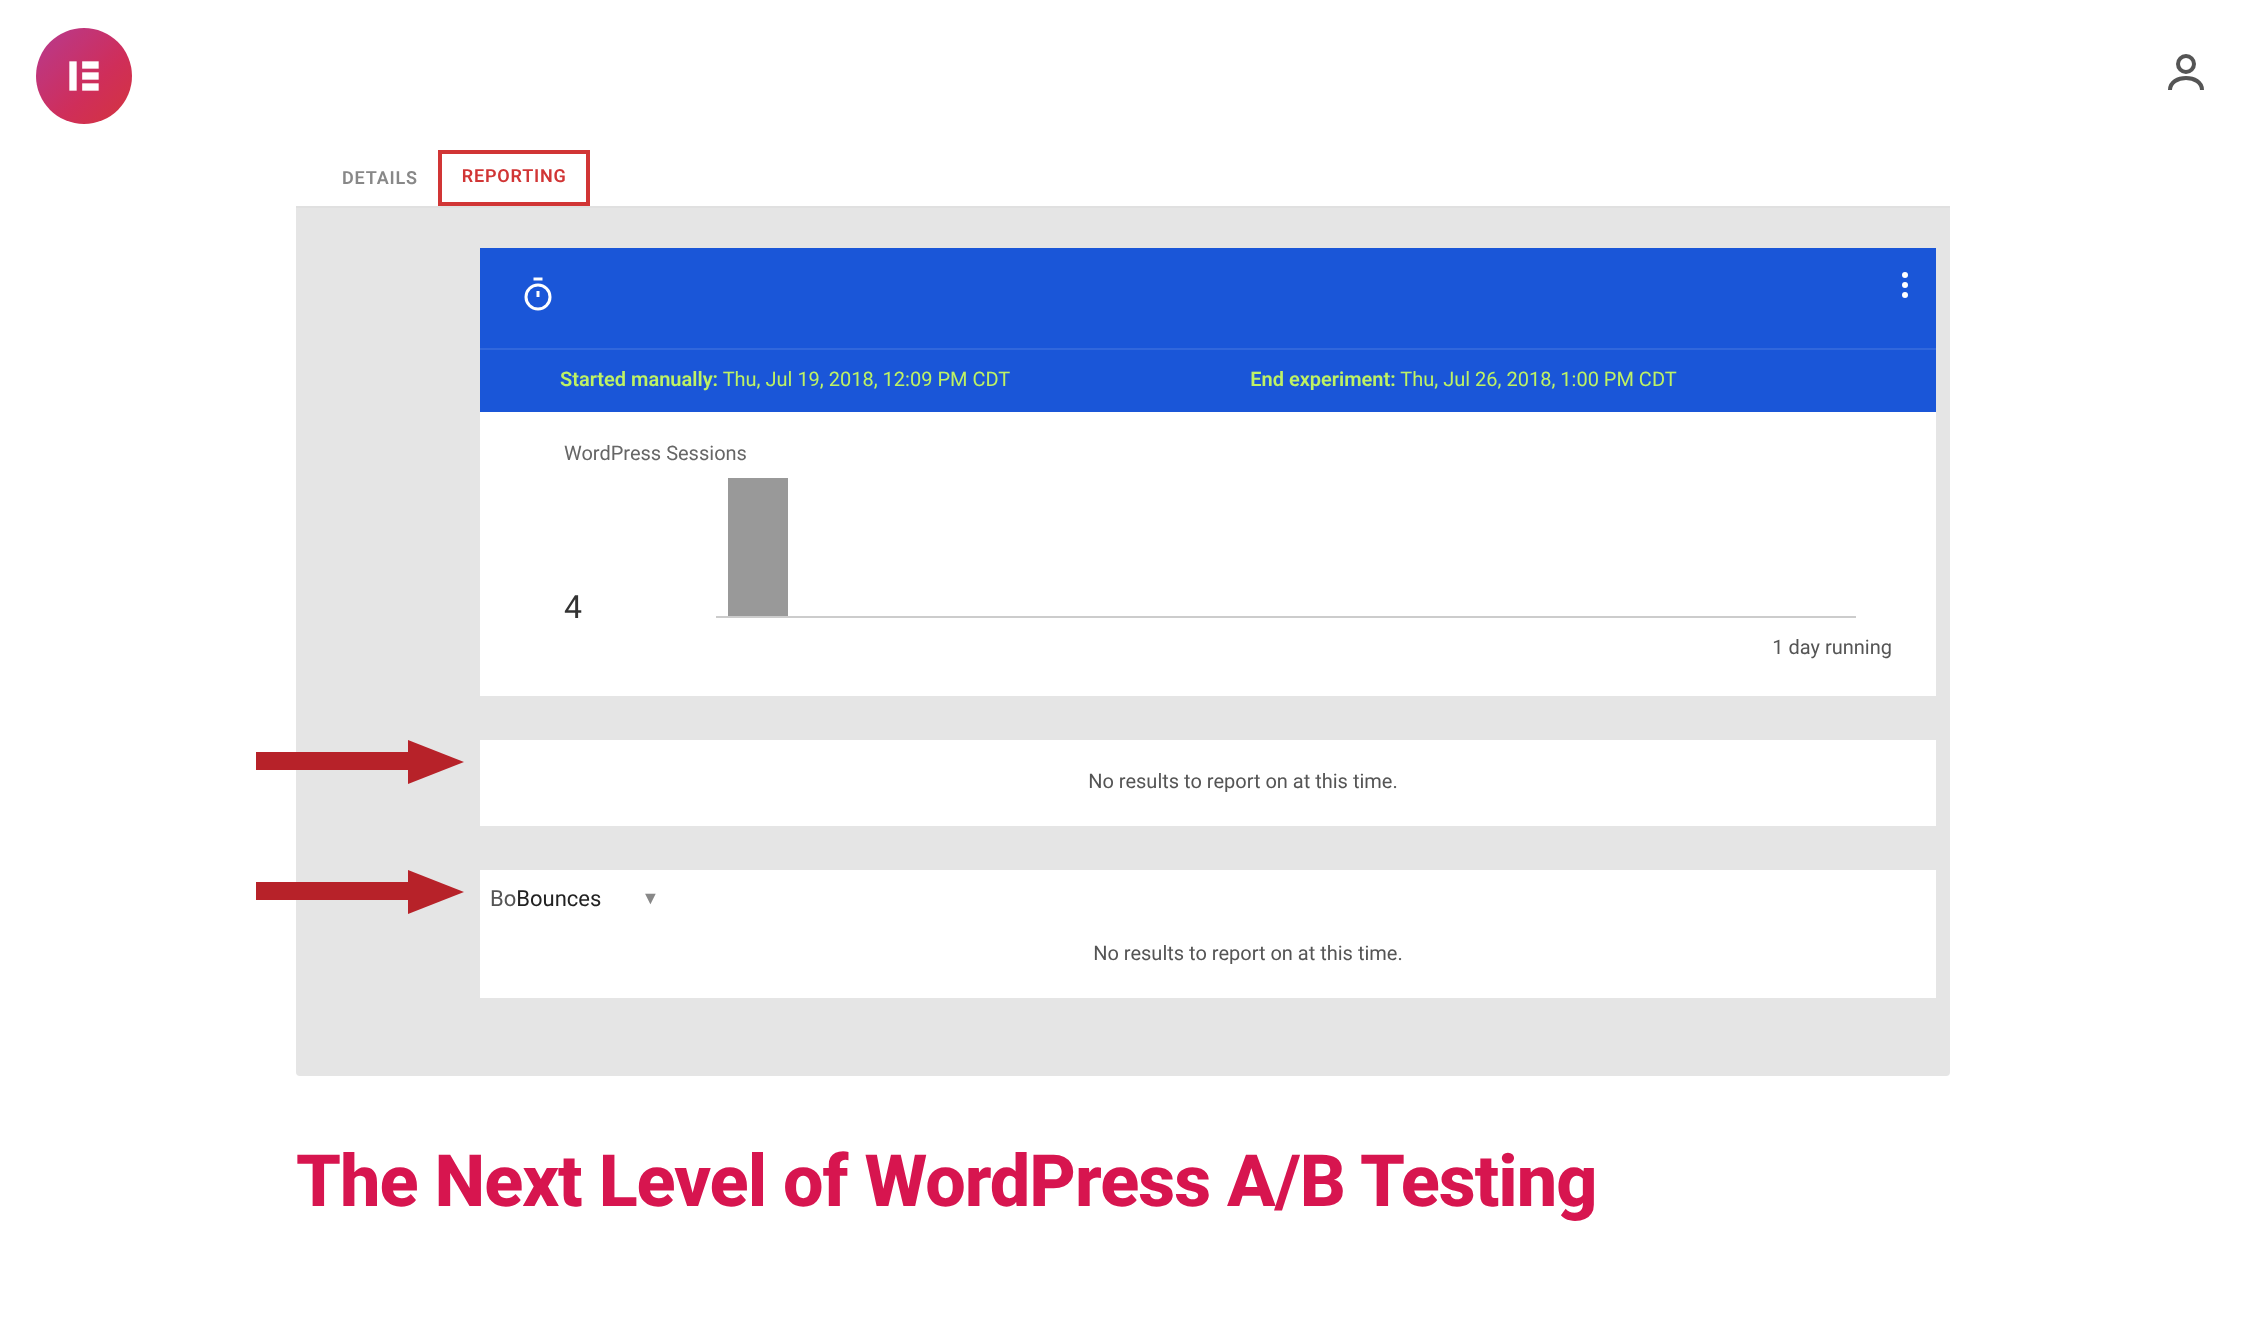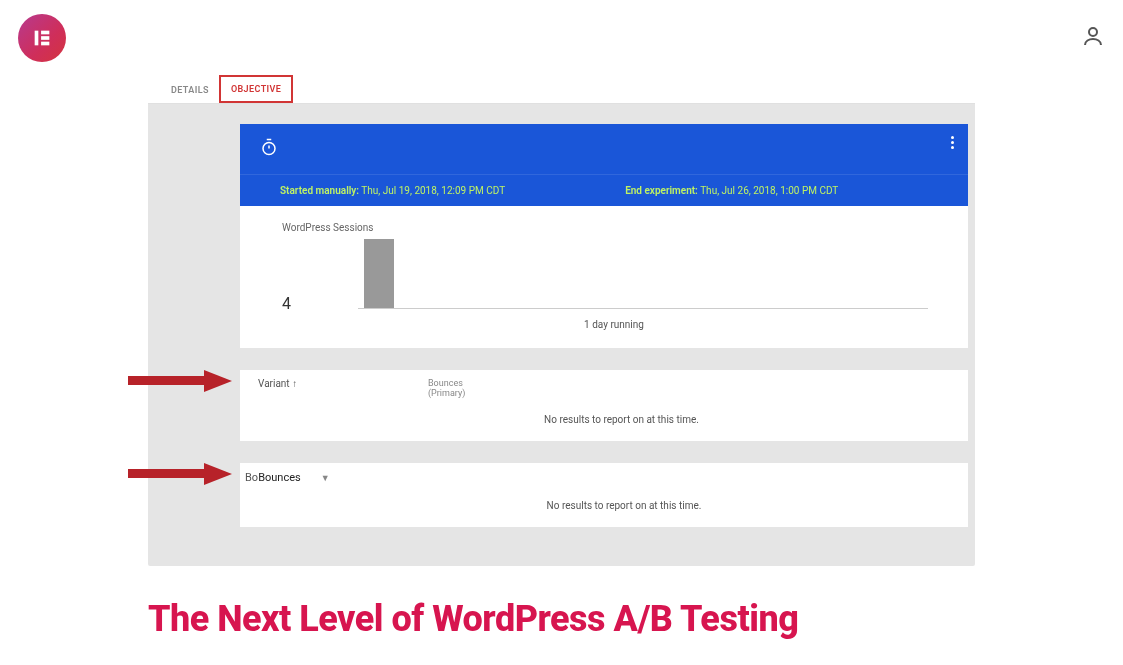--- a/index.html
+++ b/index.html
@@ -24,21 +24,21 @@
 .sched { background: #1a56d8; color: #bef264; padding: 10px 40px; display: flex; gap: 120px; border-top: 1px solid rgba(255,255,255,0.1); }
 .sched div { font-size: 10px; }
 .sched b { font-weight: 600; }
 .card-body { padding: 16px 22px 10px 42px; }
 .sess-label { font-size: 10px; color: #666; margin-bottom: 6px; }
 .sess-row { display: flex; align-items: flex-end; }
 .sess-val { font-size: 16px; color: #333; width: 76px; }
 .chart-area { flex: 1; position: relative; height: 74px; }
 .bar { width: 30px; height: 70px; background: #999; position: absolute; left: 6px; bottom: 4px; }
 .axis { position: absolute; left: 0; right: 18px; bottom: 4px; height: 1px; background: #ccc; }
-.running { text-align: center; font-size: 10px; color: #555; padding: 6px 0 8px 0; }
+.running { text-align: right; font-size: 10px; color: #555; padding: 6px 0 8px 0; }
 .overview { }
 .ov-head { display: flex; justify-content: space-between; align-items: center; padding: 10px 22px 10px 8px; font-size: 11px; color: #555; }
 .add-obj { font-size: 9px; color: #999; letter-spacing: 0.3px; }
 .ov-cols { display: flex; padding: 8px 0 0 18px; font-size: 10px; color: #555; }
 .col-var { width: 170px; }
 .col-bounces { color: #888; font-size: 9px; }
 .sortarrow { font-size: 10px; }
 .noresults { text-align: center; font-size: 10px; color: #555; padding: 16px 0; margin-left: 35px; }
 .bounces-card { padding: 8px 0 0 5px; }
 .bhead { font-size: 11px; color: #555; display: flex; align-items: center; gap: 20px; }
@@ -66,21 +66,21 @@
         <path d="M4 21c0-4 4-6 8-6s8 2 8 6"></path>
     </svg>
   </div>
 </div>
 
 <div class="screenshot-wrap">
   <div class="screenshot">
 
     <div class="tabs">
       <div class="tab">DETAILS</div>
-      <div class="tab active">OBJECTIVE</div>
+      <div class="tab active">REPORTING</div>
     </div>
 
     <div class="content">
 
       <div class="card">
         <div class="banner">
           <div class="timer-icon">
             <svg width="18" height="18" viewBox="0 0 24 24" fill="none" stroke="#fff" stroke-width="2">
               <circle cx="12" cy="14" r="8"></circle>
                 <path d="M12 10v4"></path>
@@ -109,27 +109,20 @@
           <div class="running">1 day running</div>
         </div>
       </div>
 
       <div style="position:relative;">
         <div class="arrow">
           <div class="arrow-line" style="left:-112px; top:6px; width:78px;"></div>
           <div class="arrow-head" style="left:-36px; top:0px;"></div>
         </div>
         <div class="card overview">
-          <div class="ov-cols">
-            <div class="col-var"><span>Variant</span> <span class="sortarrow">↑</span></div>
-            <div class="col-bounces">
-              <div>Bounces</div>
-              <div>(Primary)</div>
-            </div>
-          </div>
           <div class="noresults">No results to report on at this time.</div>
         </div>
       </div>
 
       <div style="position:relative;">
         <div class="arrow">
           <div class="arrow-line" style="left:-112px; top:6px; width:78px;"></div>
           <div class="arrow-head" style="left:-36px; top:0px;"></div>
         </div>
         <div class="card bounces-card">

